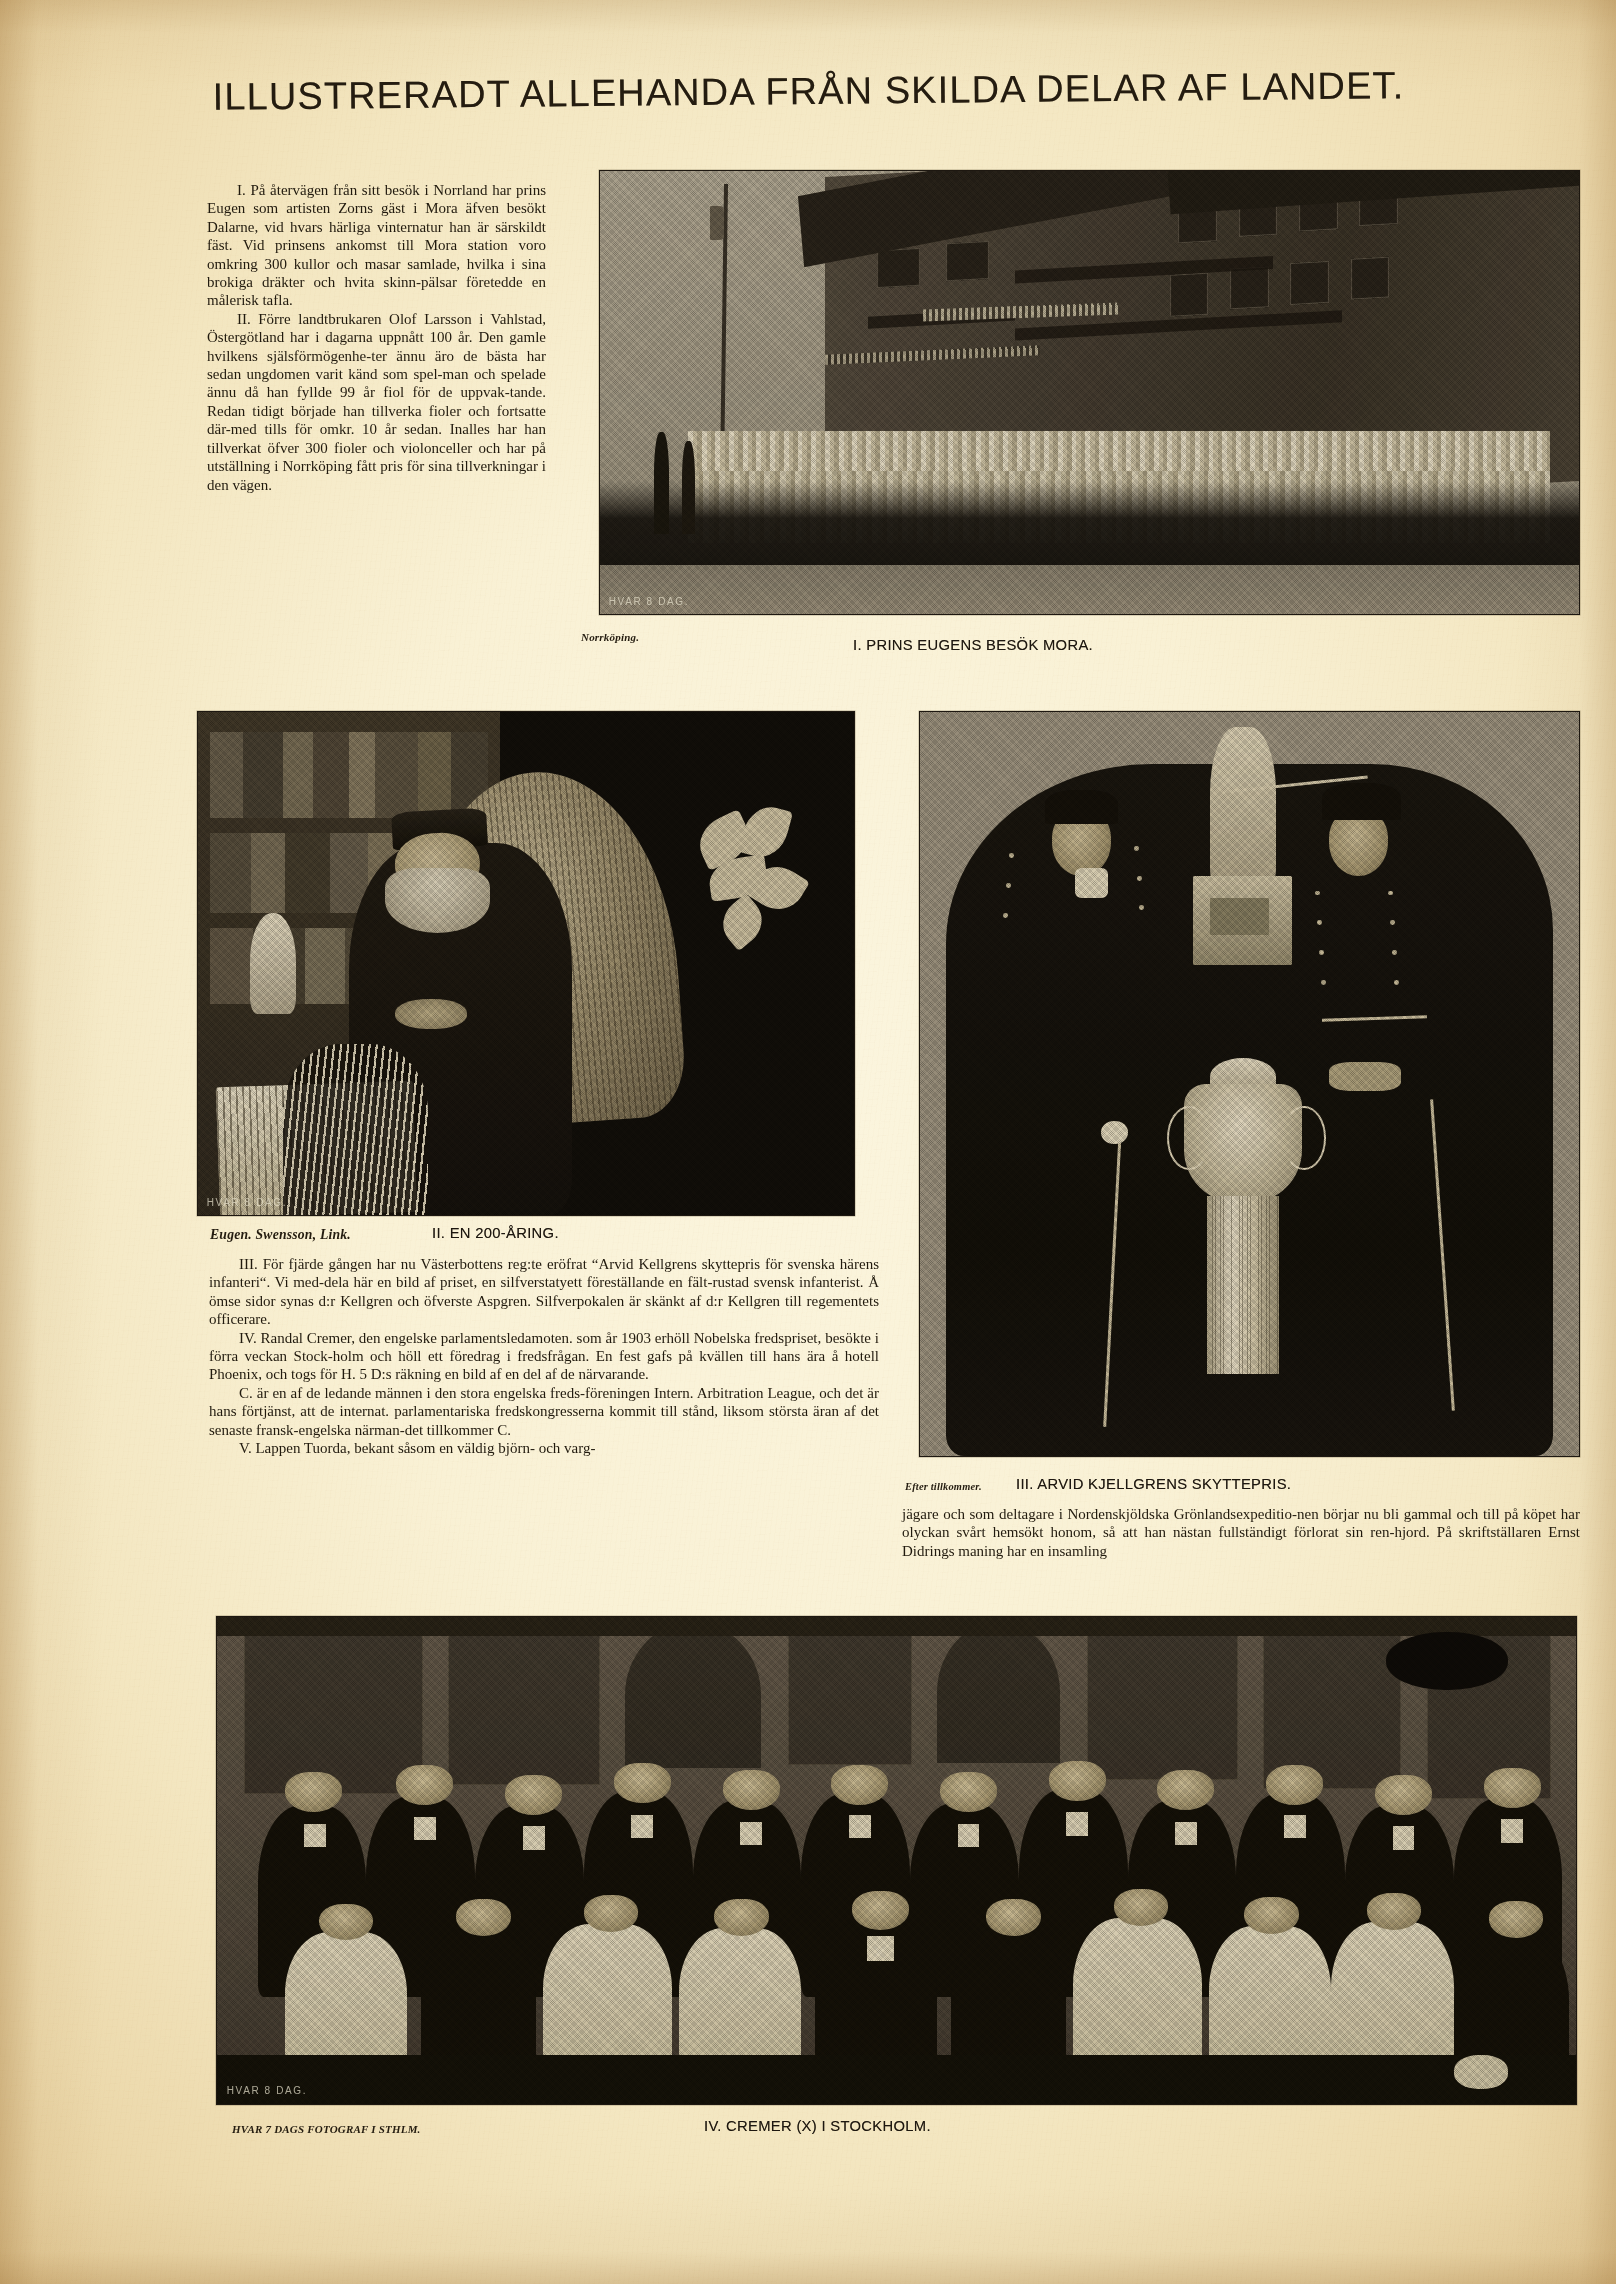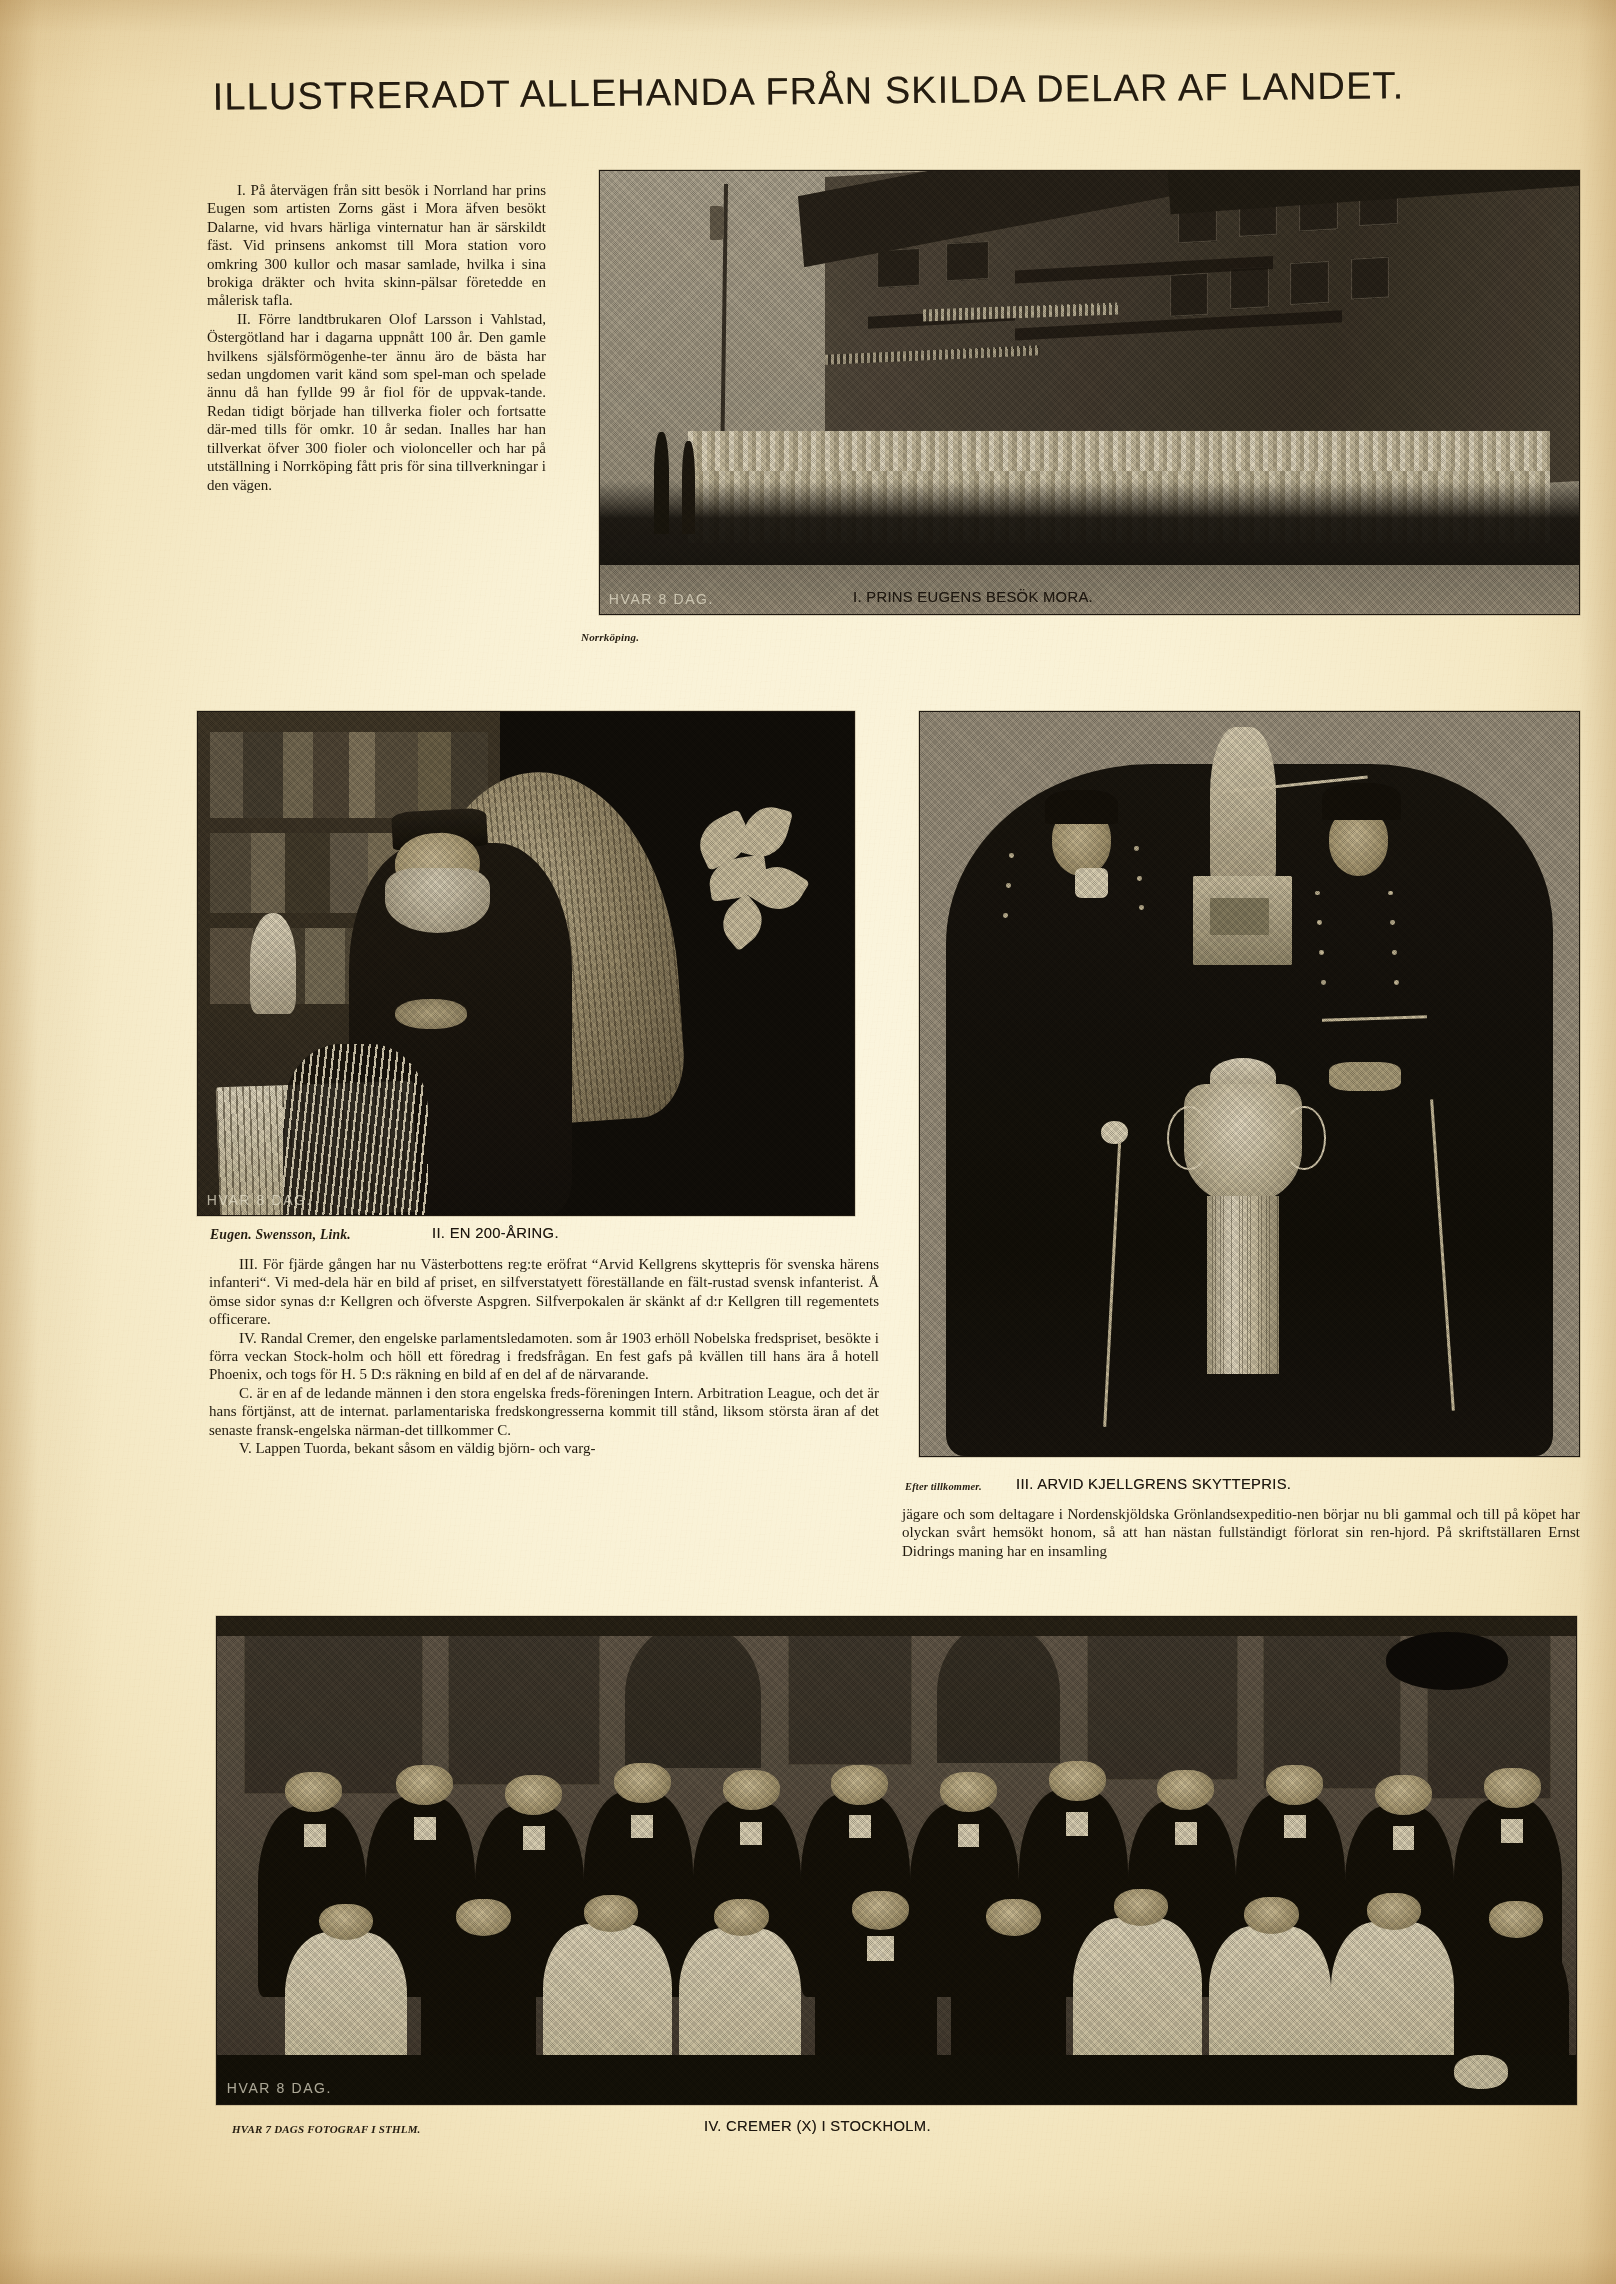--- a/index.html
+++ b/index.html
@@ -79,21 +79,21 @@
     pointer-events:none;
   }
   .sepia{
     position:absolute;inset:0;
     background:rgba(118,96,56,.17);
     mix-blend-mode:multiply;pointer-events:none;
   }
   .wm{
     position:absolute;
     font-family:"Liberation Sans", sans-serif;
-    font-size:14px;letter-spacing:1.6px;
+    font-size:10px;letter-spacing:1.6px;
     color:rgba(232,226,205,.72);
     white-space:nowrap;
   }
 
   
   .cap{
     position:absolute;
     font-family:"Liberation Sans", sans-serif;
     font-size:14.8px;
     letter-spacing:0.3px;
@@ -317,21 +317,21 @@
 
       <div style="position:absolute;left:5.5%;top:59%;width:15.3px;height:23%;background:#1c180f;border-radius:40% 40% 0 0;"></div>
       <div style="position:absolute;left:8.4%;top:61%;width:13px;height:21%;background:#1f1a11;border-radius:40% 40% 0 0;"></div>
 
       <div class="sepia"></div>
       <div class="halftone"></div>
       <div class="wm" style="left:8.8px;bottom:6.6px;">HVAR 8 DAG.</div>
     </div>
   </div>
   <div class="credit" style="left:581px;top:631px;">Norrköping.</div>
-  <div class="cap" style="left:853px;top:589px;">I.  PRINS EUGENS BESÖK   MORA.</div>
+  <div class="cap" style="left:853px;top:637px;">I.  PRINS EUGENS BESÖK   MORA.</div>
 
   <div class="plate" style="left:197px;top:711px;width:656px;height:503px;">
     <div class="inner">
       <div class="ii-bg"></div>
       <div class="ii-shelf">
         <div class="ii-books" style="left:4%;top:4%;width:92%;height:17%;">
           <div class="ii-book" style="flex:1;background:#6d6350;"></div>
           <div class="ii-book" style="flex:1.2;background:#4a4335;"></div>
           <div class="ii-book" style="flex:.9;background:#7d735c;"></div>
           <div class="ii-book" style="flex:1.1;background:#554c3c;"></div>

